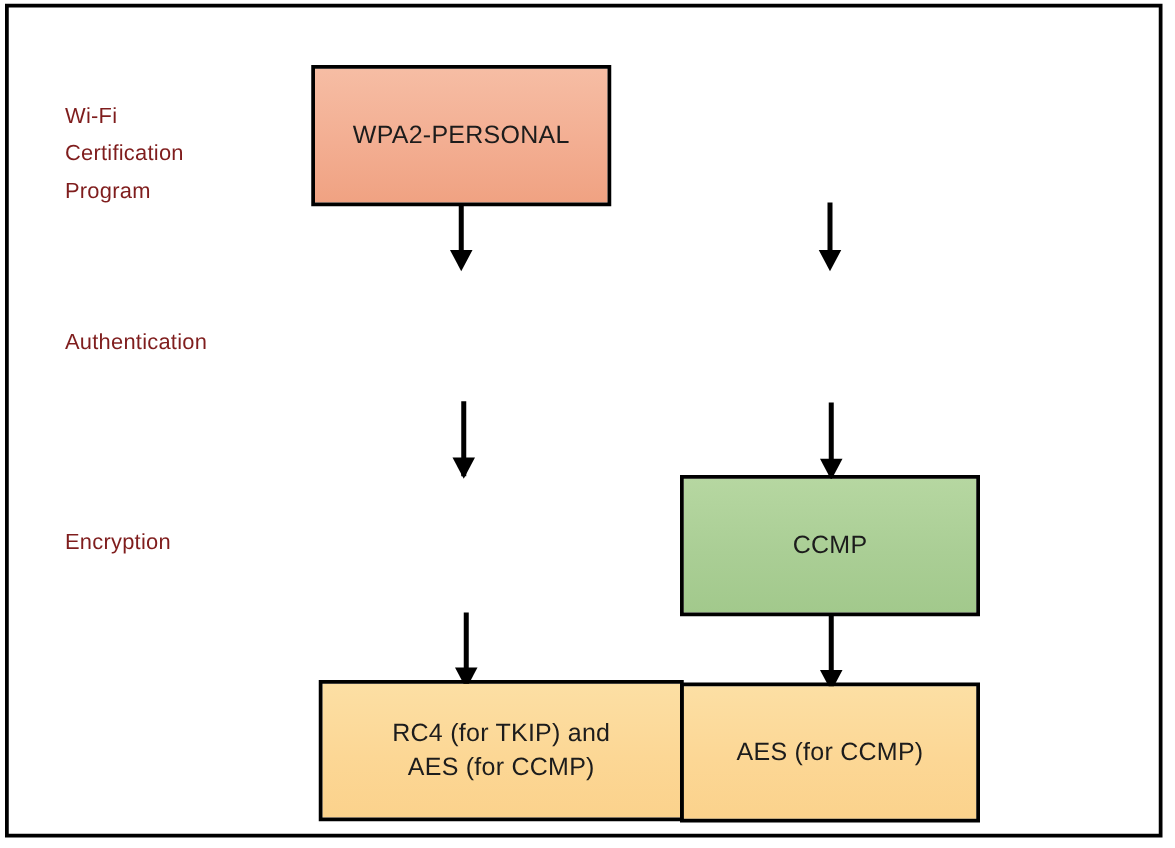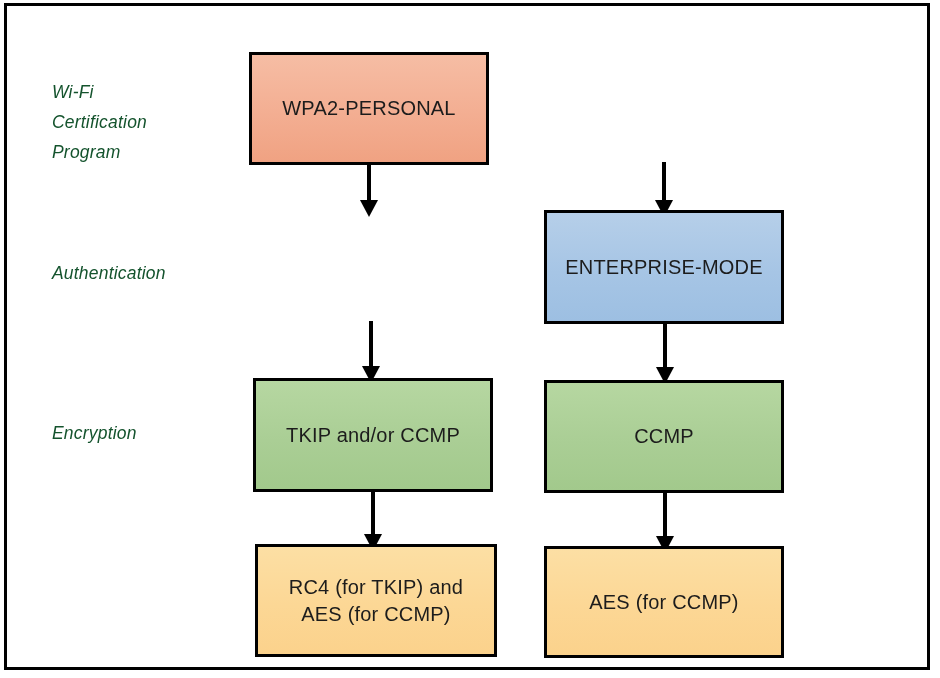--- a/index.html
+++ b/index.html
@@ -25,26 +25,25 @@
     height: 667px;
     border: 3px solid #000000;
     box-sizing: border-box;
   }
 
   
   .row-label {
     position: absolute;
     left: 52px;
     width: 196px;
-    color: #14532d;
+    color: #7f1d1d;
     font-size: 17.5px;
     line-height: 30px;
     letter-spacing: 0.2px;
     white-space: pre-line;
-    font-style: italic;
   }
 
   
   .node {
     position: absolute;
     box-sizing: border-box;
     border: 3px solid #000000;
     display: flex;
     align-items: center;
     justify-content: center;
@@ -101,33 +100,31 @@
 
   <div class="node orange" style="left:249px; top:52px; width:240px; height:113px;">WPA2-PERSONAL</div>
 
   <div class="arrow" style="left:367px; top:163px; height:48px;"></div>
   <div class="arrowhead" style="left:360px; top:200px;"></div>
 
 
   <div class="arrow" style="left:369px; top:321px; height:60px;"></div>
   <div class="arrowhead" style="left:362px; top:366px;"></div>
 
-  <div class="node green" style="left:253px; top:378px; width:240px; height:114px;">TKIP and/or CCMP</div>
 
   <div class="arrow" style="left:371px; top:490px; height:60px;"></div>
   <div class="arrowhead" style="left:364px; top:534px;"></div>
 
-  <div class="node yellow" style="left:255px; top:544px; width:242px; height:113px;">RC4 (for TKIP) and
+  <div class="node yellow" style="left:255px; top:544px; width:292px; height:113px;">RC4 (for TKIP) and
 AES (for CCMP)</div>
 
 
   <div class="arrow" style="left:662px; top:162px; height:49px;"></div>
   <div class="arrowhead" style="left:655px; top:200px;"></div>
 
-  <div class="node blue" style="left:544px; top:210px; width:240px; height:114px;">ENTERPRISE-MODE</div>
 
   <div class="arrow" style="left:663px; top:322px; height:60px;"></div>
   <div class="arrowhead" style="left:656px; top:367px;"></div>
 
   <div class="node green" style="left:544px; top:380px; width:240px; height:113px;">CCMP</div>
 
   <div class="arrow" style="left:663px; top:491px; height:61px;"></div>
   <div class="arrowhead" style="left:656px; top:536px;"></div>
 
   <div class="node yellow" style="left:544px; top:546px; width:240px; height:112px;">AES (for CCMP)</div>

